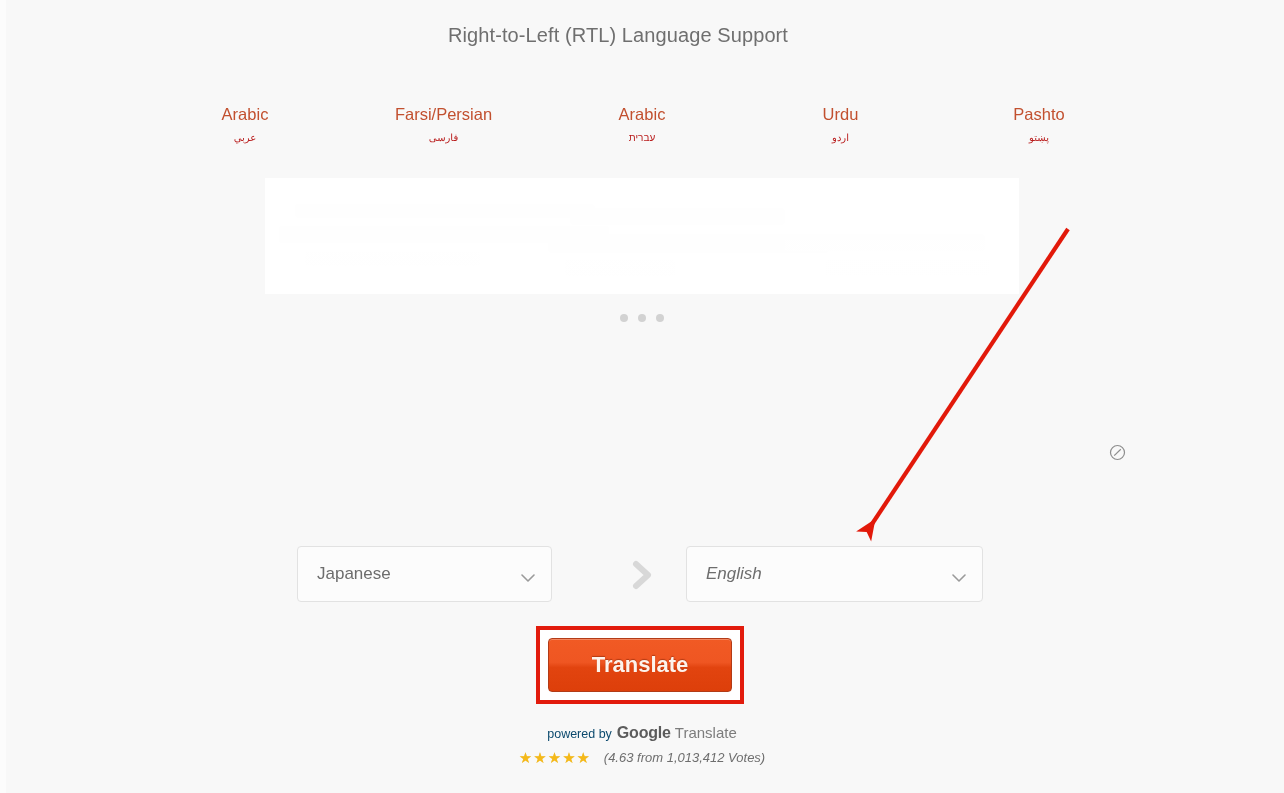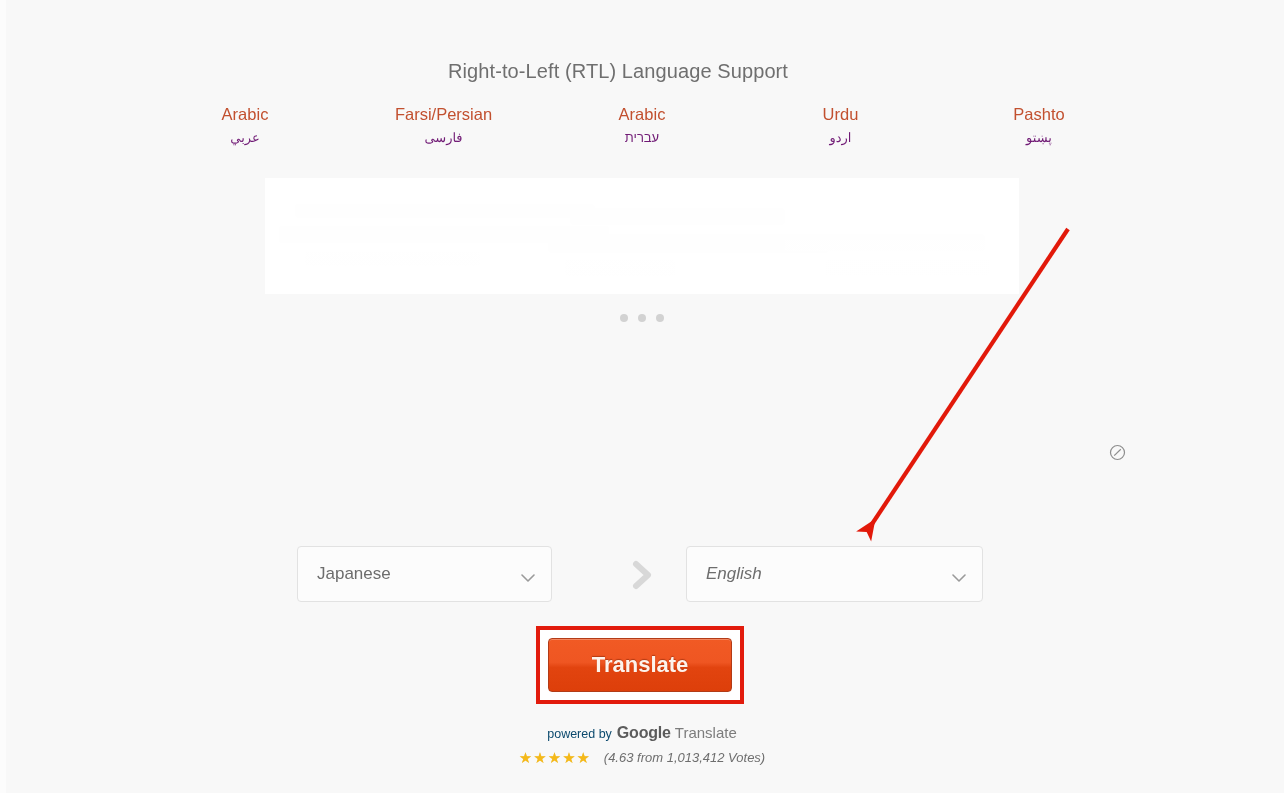--- a/index.html
+++ b/index.html
@@ -30,21 +30,20 @@
     width: 6px; height: 793px;
     background: #fcfcfc;
   }
 
   
   .rtl-block {
     position: absolute;
     left: 0; top: 0;
     width: 1236px;
     text-align: center;
-    margin-top: 36px;
   }
   .rtl-title {
     margin: 0;
     padding-top: 24px;
     font-size: 20px;
     font-weight: 400;
     color: #6f6f6f;
     letter-spacing: .1px;
   }
   .rtl-sub {
@@ -70,22 +69,22 @@
   }
   .lang-en {
     display: block;
     font-size: 16.5px;
     color: #c2502f;
     line-height: 20px;
   }
   .lang-native {
     display: block;
     margin-top: 4px;
-    font-size: 13px;
-    color: #701a75;
+    font-size: 10px;
+    color: #b91c1c;
     line-height: 20px;
     direction: rtl;
   }
 
   
   .carousel {
     position: absolute;
     left: 265px;
     top: 178px;
     width: 754px;

